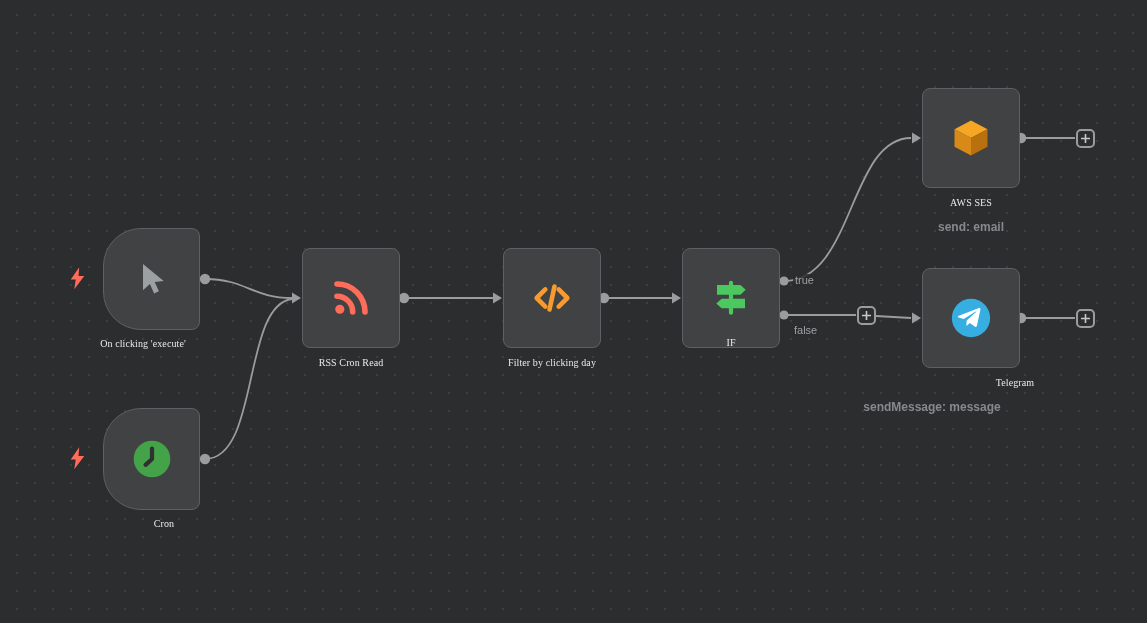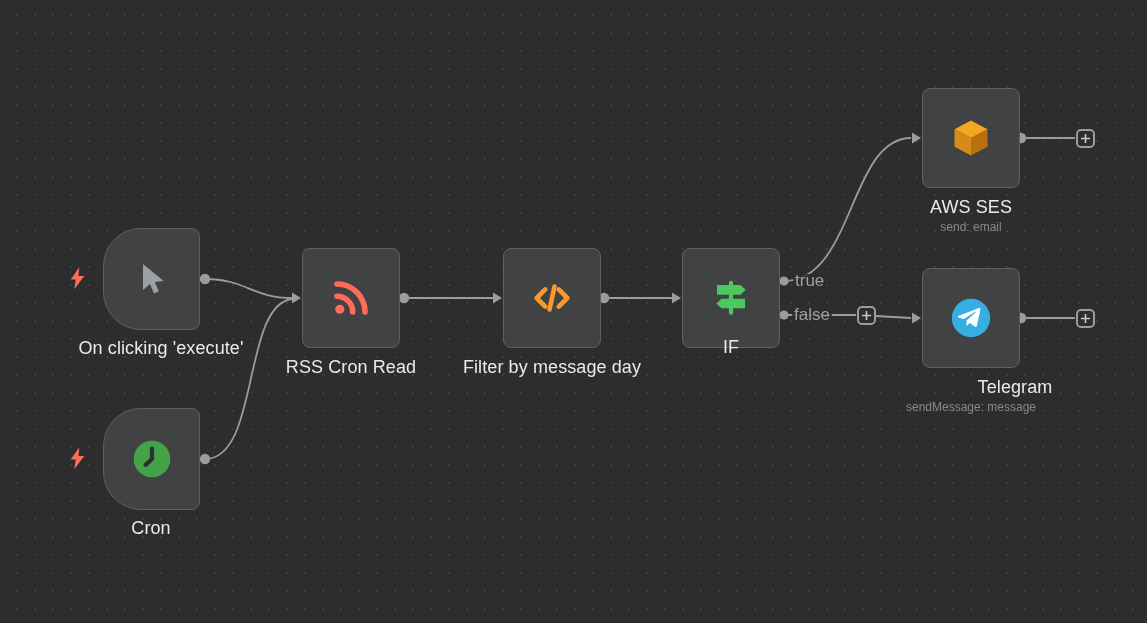--- a/index.html
+++ b/index.html
@@ -14,28 +14,28 @@
   .connections { position:absolute; left:0; top:0; }
   .node {
     position:absolute; width:98px; height:100px; box-sizing:border-box;
     background:#414244; border:1px solid #5e6063; border-radius:8px;
     display:flex; align-items:center; justify-content:center;
     cursor:pointer; z-index:2;
   }
   .node.trigger { width:97px; height:102px; border-radius:38px 8px 8px 38px; }
   .node-label {
     position:absolute; transform:translateX(-50%); white-space:nowrap;
-    color:#e9eaea; font-size:18px; letter-spacing:.1px; z-index:2;
+    color:#e9eaea; font-size:10px; letter-spacing:.1px; z-index:2;font-family:Liberation Serif, serif;
   }
   .node-sub {
     position:absolute; transform:translateX(-50%); white-space:nowrap;
-    color:#86898c; font-size:12px; z-index:2;
+    color:#86898c; font-size:12px; z-index:2;font-weight:bold;
   }
   .port-label {
-    position:absolute; font-size:17px; color:#9da0a2; z-index:3;
+    position:absolute; font-size:11px; color:#9da0a2; z-index:3;
     background:rgba(44,45,46,.85); padding:0 2px; line-height:13px;
   }
   .plus {
     position:absolute; width:19px; height:19px; box-sizing:border-box;
     background:#2c2d2e; border:2px solid #9a9c9e; border-radius:5px;
     display:flex; align-items:center; justify-content:center;
     cursor:pointer; z-index:3;
   }
   .bolt { position:absolute; z-index:2; }
 </style>
@@ -78,29 +78,29 @@
   </svg>
   <svg class="bolt" style="left:70px;top:447px" width="15" height="23" viewBox="0 0 12 18">
     <path d="M7.4 0 L0.6 9.8 H4.6 L3.4 17.6 L11.4 6.9 H6.8 Z" fill="#ff6d5a"></path>
   </svg>
 
   <div class="node trigger" style="left:103px;top:228px">
     <svg width="36" height="36" viewBox="0 0 24 24">
       <path d="M6 2 L6 19.5 L10.6 15.3 L13.4 21.6 L16.6 20.2 L13.8 14 L19.8 13.4 Z" fill="#9aa0a4"></path>
     </svg>
   </div>
-  <div class="node-label" style="left:161px;top:338px">On clicking 'execute'</div>
+  <div class="node-label" style="left:143px;top:338px">On clicking 'execute'</div>
 
   <div class="node trigger" style="left:103px;top:408px">
     <svg width="44" height="44" viewBox="0 0 24 24">
       <circle cx="12" cy="12" r="10" fill="#44a248"></circle>
       <path d="M12 6.3 V12 L8.5 15.2" stroke="#2e3032" stroke-width="2.3" fill="none" stroke-linecap="round" stroke-linejoin="round"></path>
     </svg>
   </div>
-  <div class="node-label" style="left:151px;top:518px">Cron</div>
+  <div class="node-label" style="left:164px;top:518px">Cron</div>
 
   <div class="node" style="left:302px;top:248px">
     <svg width="42" height="42" viewBox="0 0 24 24">
       <circle cx="5.6" cy="18.4" r="2.6" fill="#ff6d5a"></circle>
       <g fill="none" stroke-width="3.2" stroke-linecap="round" stroke="#ff6d5a">
         <path d="M4 11 a9 9 0 0 1 9 9"></path>
         <path d="M4 4 a16 16 0 0 1 16 16"></path>
       </g>
     </svg>
   </div>
@@ -108,21 +108,21 @@
 
   <div class="node" style="left:503px;top:248px">
     <svg width="46" height="46" viewBox="0 0 24 24">
       <g fill="none" stroke-width="2.4" stroke-linecap="round" stroke-linejoin="round" stroke="#f89b2e">
         <path d="M8.5 7.5 L4 12 L8.5 16.5"></path>
         <path d="M15.5 7.5 L20 12 L15.5 16.5"></path>
         <path d="M13.3 6 L10.7 18"></path>
       </g>
     </svg>
   </div>
-  <div class="node-label" style="left:552px;top:357px">Filter by message day</div>
+  <div class="node-label" style="left:552px;top:357px">Filter by clicking day</div>
 
   <div class="node" style="left:682px;top:248px">
     <svg width="42" height="42" viewBox="0 0 24 24">
       <g fill="#4bc85e">
         <rect x="10.8" y="2.2" width="2.4" height="19.4" rx="1.2"></rect>
         <path d="M4 4.6 H17.4 L20.4 7.35 L17.4 10.1 H4 Z"></path>
         <path d="M20 12.4 H6.6 L3.6 15.15 L6.6 17.9 H20 Z"></path>
       </g>
     </svg>
   </div>
@@ -138,24 +138,24 @@
   <div class="node-label" style="left:971px;top:197px">AWS SES</div>
   <div class="node-sub" style="left:971px;top:220px">send: email</div>
 
   <div class="node" style="left:922px;top:268px">
     <svg width="46" height="46" viewBox="0 0 24 24">
       <circle cx="12" cy="12" r="10" fill="#37aee2"></circle>
       <path fill="#ffffff" d="M16.9 7.7l-1.8 8.4c-.13.6-.49.74-1 .46l-2.7-2-1.3 1.26c-.15.15-.27.27-.55.27l.2-2.77 5.04-4.55c.22-.2-.05-.3-.34-.11l-6.23 3.92-2.68-.84c-.58-.18-.6-.58.12-.86l10.5-4.05c.49-.18.91.11.74.87z"></path>
     </svg>
   </div>
   <div class="node-label" style="left:1015px;top:377px">Telegram</div>
-  <div class="node-sub" style="left:971px;top:400px">sendMessage: message</div>
+  <div class="node-sub" style="left:932px;top:400px">sendMessage: message</div>
 
   <span class="port-label" style="left:793px;top:274px">true</span>
-  <span class="port-label" style="left:792px;top:308px">false</span>
+  <span class="port-label" style="left:792px;top:324px">false</span>
 
   <div class="plus" style="left:857px;top:306px">
     <svg width="9" height="9" viewBox="0 0 9 9">
       <path d="M4.5 0 V9 M0 4.5 H9" stroke="#c6c8ca" stroke-width="1.6"></path>
     </svg>
   </div>
   <div class="plus" style="left:1076px;top:129px">
     <svg width="9" height="9" viewBox="0 0 9 9">
       <path d="M4.5 0 V9 M0 4.5 H9" stroke="#c6c8ca" stroke-width="1.6"></path>
     </svg>

